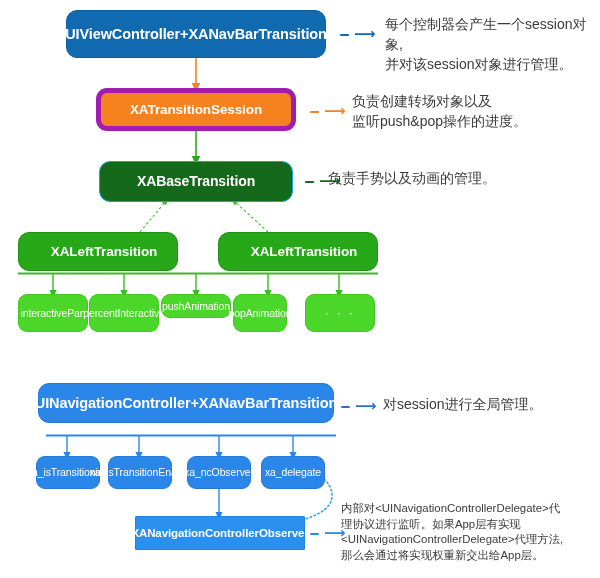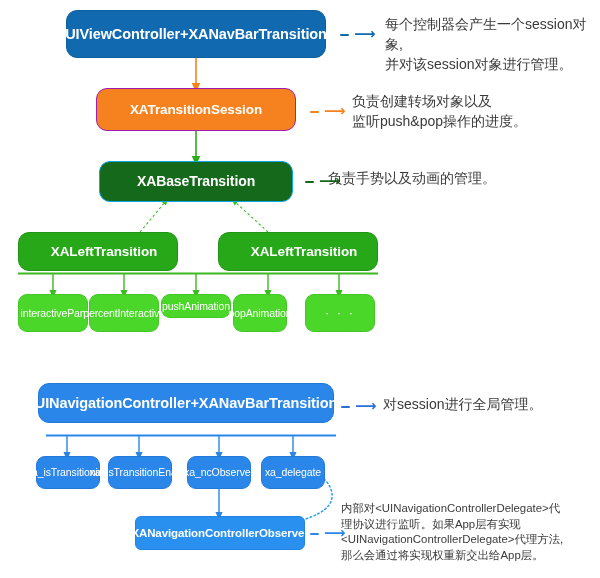--- a/index.html
+++ b/index.html
@@ -44,21 +44,21 @@
   
   .n-darkblue {
     background: #1169b0;
     border: 1px solid #0d5f9e;
     border-radius: 11px;
     font-size: 14.5px;
   }
   
   .n-orange {
     background: #f5821f;
-    border: 1px solid #a21caf;
+    border: 5px solid #a21caf;
     border-radius: 11px;
     font-size: 13.5px;
   }
   
   .n-darkgreen {
     background: #15691a;
     border: 1px solid #0ea5e9;
     border-radius: 11px;
     font-size: 14px;
   }
@@ -90,21 +90,21 @@
     background: #2a86e8;
     border: 1px solid #2279da;
     border-radius: 9px;
     font-size: 10.5px;
     font-weight: normal;
     line-height: 1.18;
   }
   .n-obsblue {
     background: #2a90f0;
     border: 1px solid #2383e0;
-    border-radius: 6px;
+    border-radius: 1px;
     font-size: 11.5px;
   }
   .annot {
     position: absolute;
     color: #3a3a3a;
     font-size: 14px;
     line-height: 1.42;
     white-space: pre-line;
     font-family: "Liberation Sans", "DejaVu Sans", sans-serif;
   }

